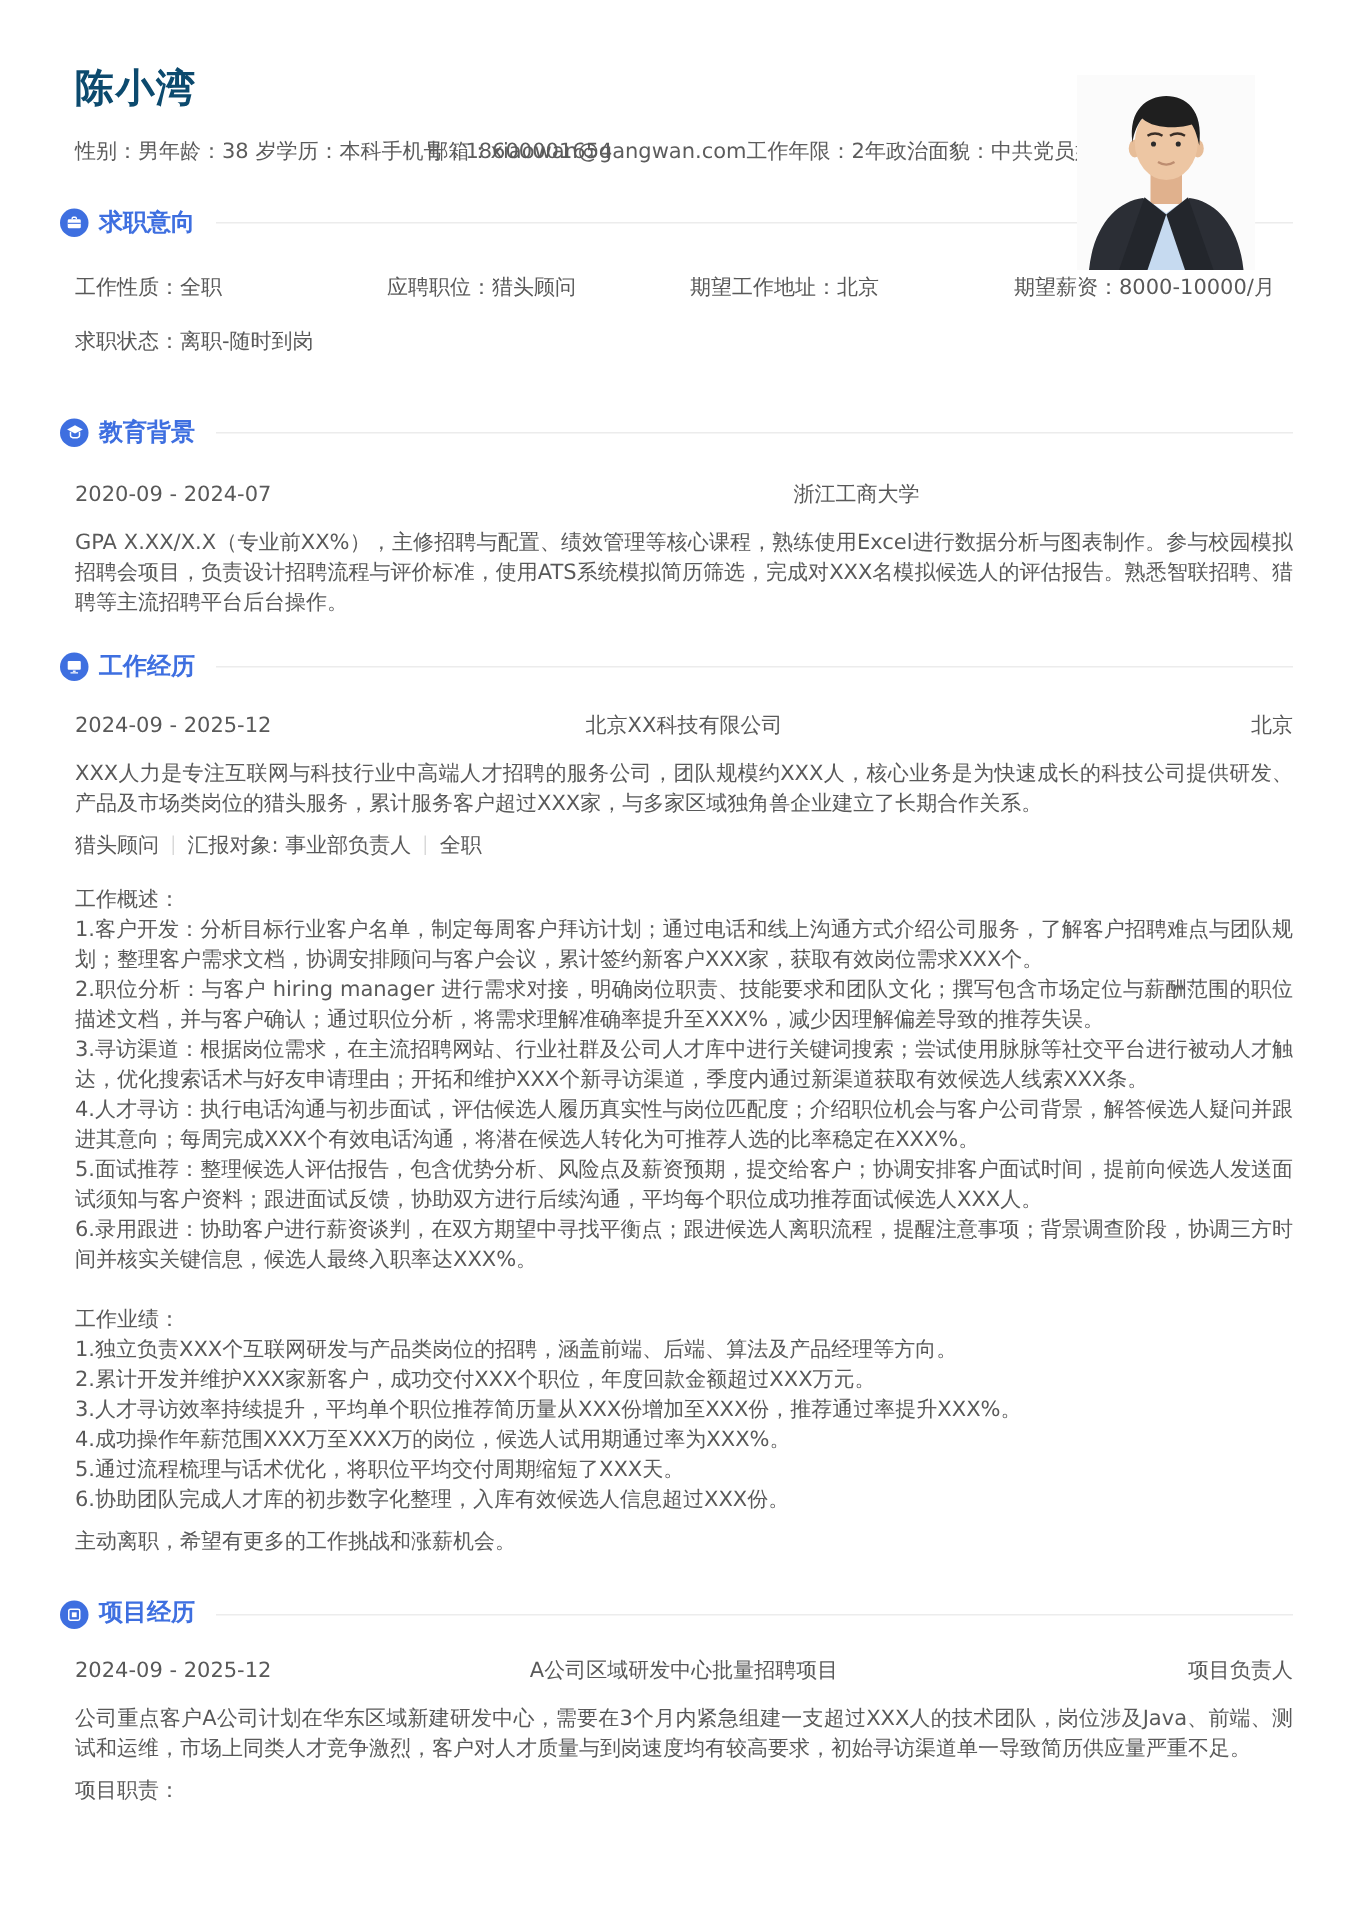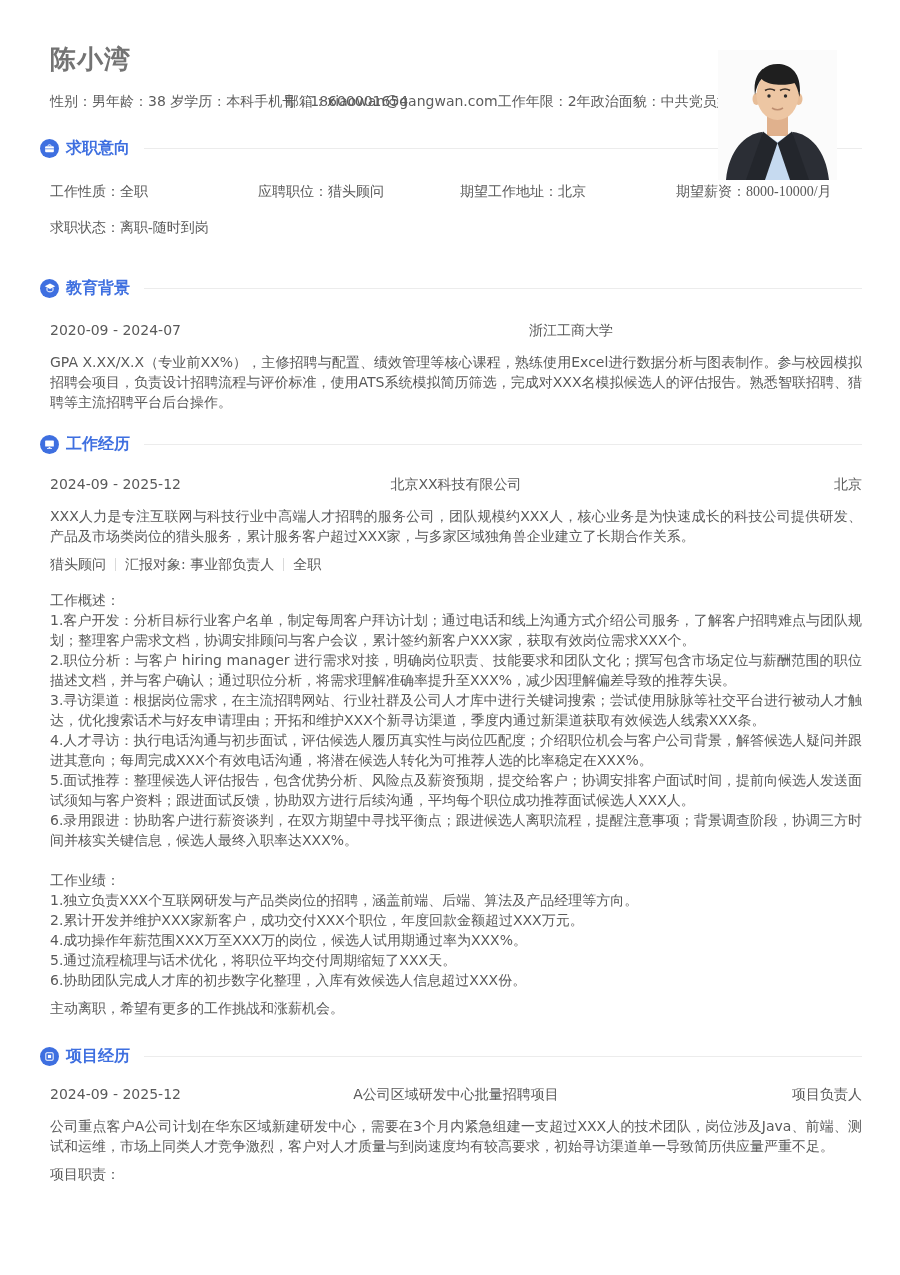--- a/index.html
+++ b/index.html
@@ -2,21 +2,21 @@
 <html><head>
 <meta charset="utf-8">
 <style>
   * { box-sizing: border-box; margin: 0; padding: 0; }
   html,body { width:900px; height:1275px; overflow:hidden; background:#ffffff; }
   body { font-family:"DejaVu Sans","Liberation Sans",sans-serif; color:#595959; font-size:14px; }
   .page { position:relative; width:900px; height:1275px; }
 
   
   .profile { padding-top:44px; }
-  .name { margin-left:50px; font-size:26px; line-height:30px; font-weight:bold; color:#737373; letter-spacing:1px; }
+  .name { margin-left:50px; font-size:26px; line-height:30px; font-weight:bold; color:#0c4a6e; letter-spacing:1px; }
   .info-grid { margin:14px 240px 0 50px; display:flex; }
   .info-col { display:flex; flex-direction:row; }
   .info-col.left { width:235px; }
   .info-col.right { flex:1; }
   .info-row { line-height:26px; white-space:nowrap; }
   .info-row .lbl { color:#5c5c5c; }
   .info-row .val { color:#5c5c5c; }
   .photo { position:absolute; top:50px; right:63px; width:119px; height:130px; overflow:hidden; }
 
   
@@ -27,21 +27,21 @@
 
   
   .content { margin-left:50px; margin-right:38px; }
   .line { line-height:20px; }
   .para { line-height:20px; text-align:justify; }
 
   .mt24{margin-top:24px;} .mt16{margin-top:16px;} .mt40{margin-top:40px;}
   .mt22{margin-top:22px;} .mt12{margin-top:12px;} .mt20{margin-top:20px;}
   .mt8{margin-top:8px;} .mt28{margin-top:28px;font-family:Liberation Serif, serif;} .mt18{margin-top:18px;}
 
-  .fields-row { display:flex;font-family:Liberation Serif, serif; }
+  .fields-row { display:flex; }
   .field { white-space:nowrap; }
   .field.f1 { width:208px; }
   .field.f2 { width:202px; }
   .field.f3 { width:216px; }
   .field.f4 { flex:1; }
 
   .meta-row { display:flex; align-items:flex-start; line-height:20px; }
   .meta-left { width:230px; white-space:nowrap; }
   .meta-center { flex:1; text-align:center; white-space:nowrap; }
   .meta-right { width:230px; text-align:right; white-space:nowrap; }
@@ -165,20 +165,21 @@
         <span class="line para">2.职位分析：与客户 hiring manager 进行需求对接，明确岗位职责、技能要求和团队文化；撰写包含市场定位与薪酬范围的职位描述文档，并与客户确认；通过职位分析，将需求理解准确率提升至XXX%，减少因理解偏差导致的推荐失误。</span>
         <span class="line para">3.寻访渠道：根据岗位需求，在主流招聘网站、行业社群及公司人才库中进行关键词搜索；尝试使用脉脉等社交平台进行被动人才触达，优化搜索话术与好友申请理由；开拓和维护XXX个新寻访渠道，季度内通过新渠道获取有效候选人线索XXX条。</span>
         <span class="line para">4.人才寻访：执行电话沟通与初步面试，评估候选人履历真实性与岗位匹配度；介绍职位机会与客户公司背景，解答候选人疑问并跟进其意向；每周完成XXX个有效电话沟通，将潜在候选人转化为可推荐人选的比率稳定在XXX%。</span>
         <span class="line para">5.面试推荐：整理候选人评估报告，包含优势分析、风险点及薪资预期，提交给客户；协调安排客户面试时间，提前向候选人发送面试须知与客户资料；跟进面试反馈，协助双方进行后续沟通，平均每个职位成功推荐面试候选人XXX人。</span>
         <span class="line para">6.录用跟进：协助客户进行薪资谈判，在双方期望中寻找平衡点；跟进候选人离职流程，提醒注意事项；背景调查阶段，协调三方时间并核实关键信息，候选人最终入职率达XXX%。</span>
       </div>
       <div class="list mt20">
         <span class="line">工作业绩：</span>
         <span class="line para">1.独立负责XXX个互联网研发与产品类岗位的招聘，涵盖前端、后端、算法及产品经理等方向。</span>
         <span class="line para">2.累计开发并维护XXX家新客户，成功交付XXX个职位，年度回款金额超过XXX万元。</span>
+        <span class="line para">3.人才寻访效率持续提升，平均单个职位推荐简历量从XXX份增加至XXX份，推荐通过率提升XXX%。</span>
         <span class="line para">4.成功操作年薪范围XXX万至XXX万的岗位，候选人试用期通过率为XXX%。</span>
         <span class="line para">5.通过流程梳理与话术优化，将职位平均交付周期缩短了XXX天。</span>
         <span class="line para">6.协助团队完成人才库的初步数字化整理，入库有效候选人信息超过XXX份。</span>
       </div>
       <p class="line mt8">主动离职，希望有更多的工作挑战和涨薪机会。</p>
     </div>
   </section>
 
   <section>
     <div class="sec-head mt28">

